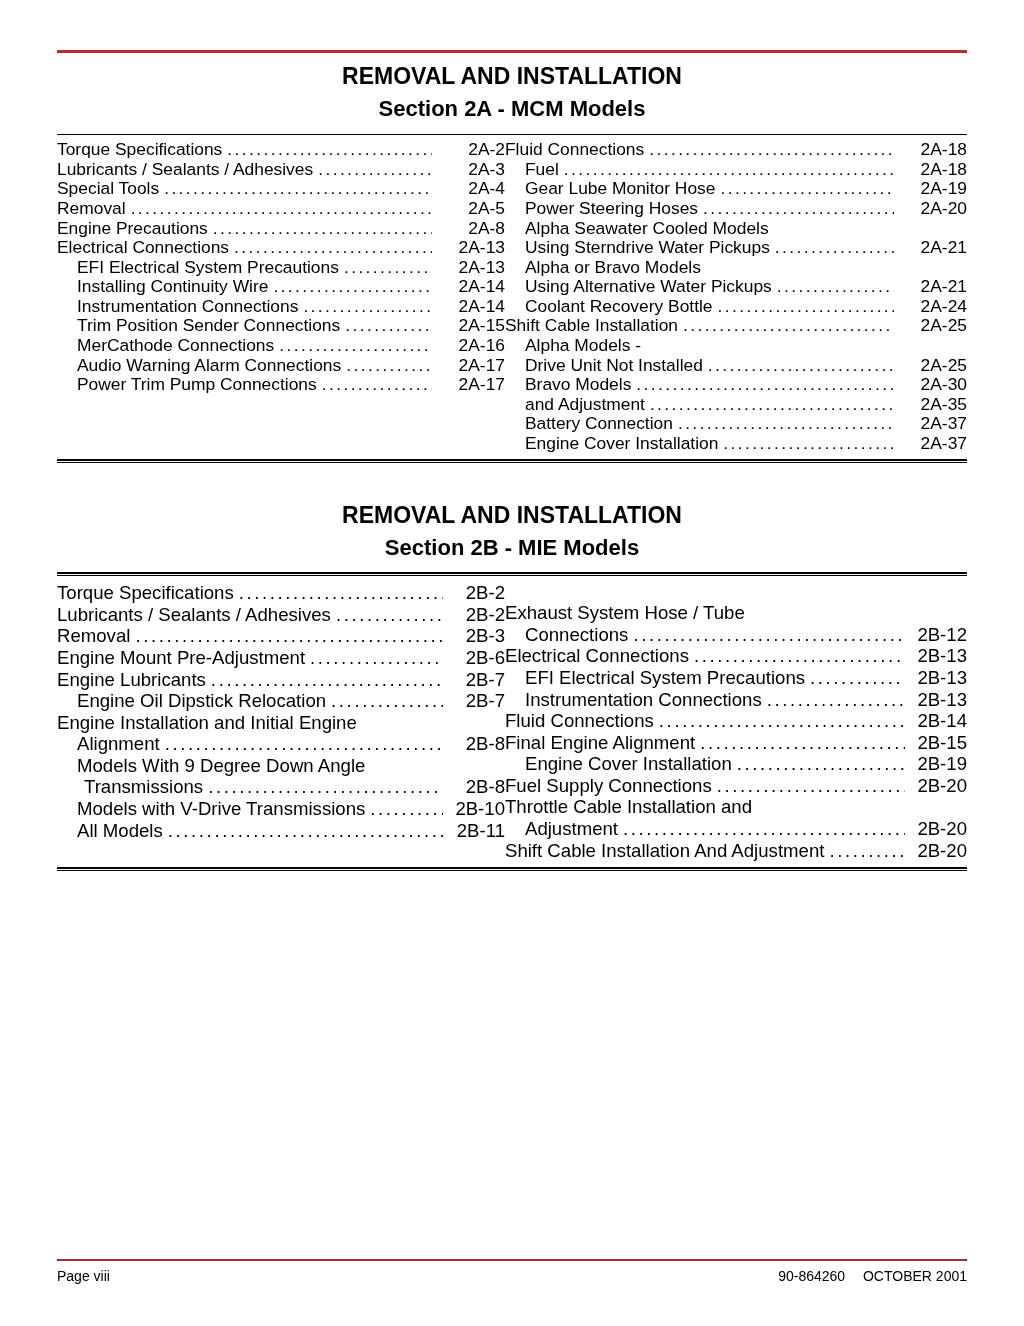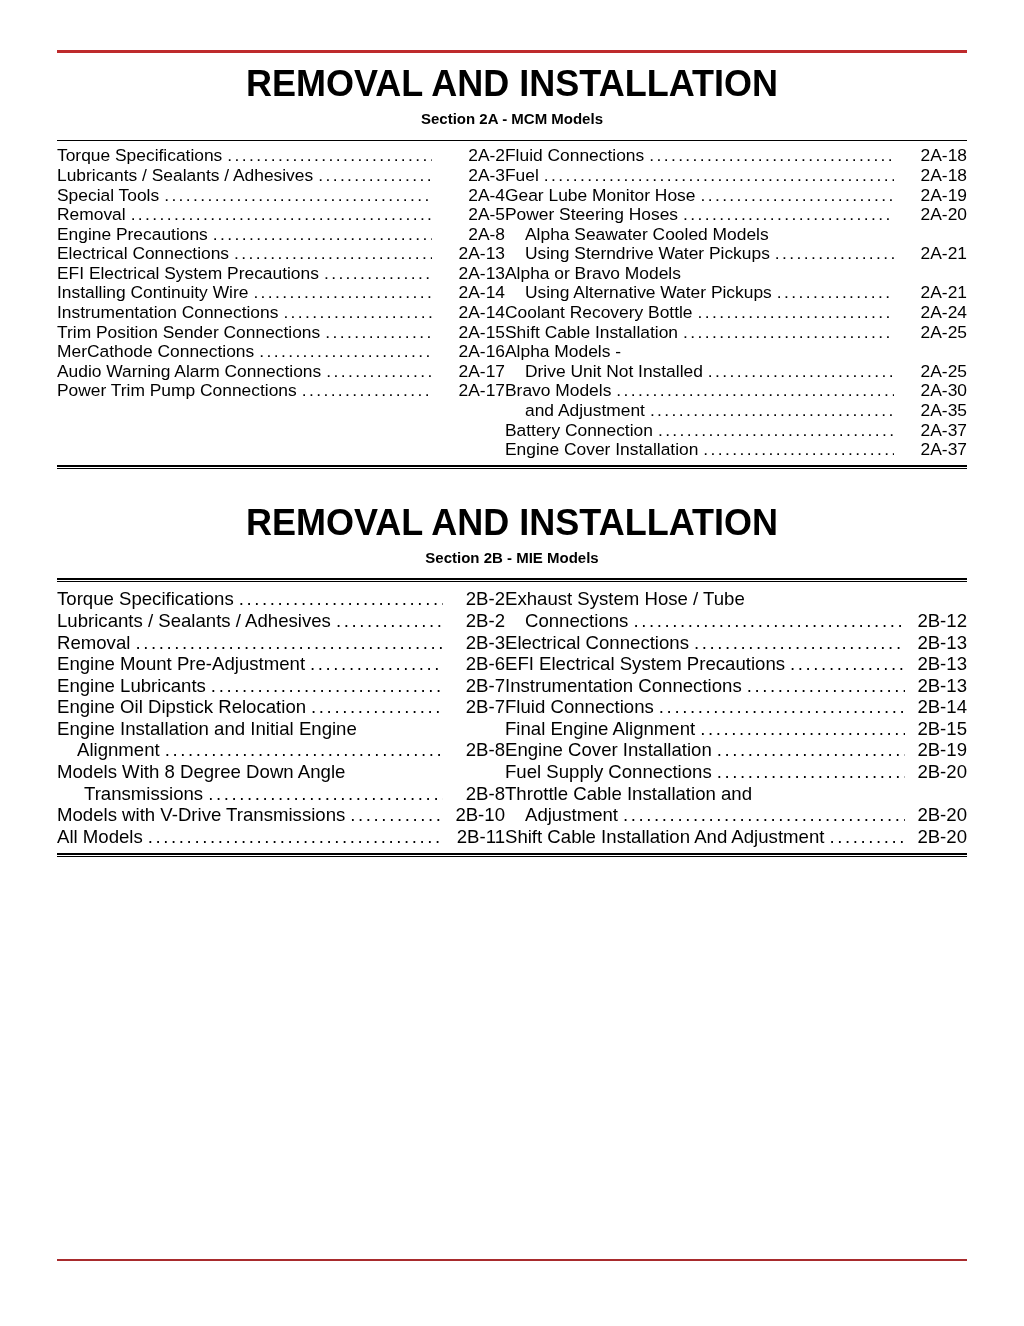--- a/index.html
+++ b/index.html
@@ -42,28 +42,28 @@
   .rule-pair {
     width: 100%;
   }
   .rule-pair .a { height: 2px; background: #000; }
   .rule-pair .b { height: 1px; background: #fff; }
   .rule-pair .c { height: 1px; background: #000; }
 
   
   .doc-title {
     text-align: center;
-    font-size: 36px;
+    font-size: 23px;
     font-weight: bold;
     letter-spacing: 0px;
     line-height: 1.12;
   }
   .doc-subtitle {
     text-align: center;
-    font-size: 15px;
+    font-size: 22px;
     font-weight: bold;
     line-height: 1.2;
   }
 
   
   .toc {
     display: flex;
     width: 100%;
     box-sizing: border-box;
   }
@@ -98,25 +98,25 @@
   #sectionA .entry .page-no { width: 63px; padding-left: 10px; }
   #sectionA .col-left  { width: 448px; padding-right: 0px; }
   #sectionA .col-right { width: 462px; padding-left: 0px; }
   #sectionA .entry .dots { letter-spacing: 2.4px; }
 
   
   #sectionB .toc-col { font-size: 18.6px; }
   #sectionB .entry { height: 21.6px; line-height: 21.6px; }
   #sectionB .entry .page-no { width: 62px; padding-left: 0px; }
   #sectionB .col-left  { width: 448px; }
-  #sectionB .col-right { width: 462px; }
+  #sectionB .col-right { width: 462px; margin-top: 20px; }
   #sectionB .entry .dots { letter-spacing: 2.6px; }
 
   .ind0 { padding-left: 0px; }
-  .ind1 { }
+  .ind1 { padding-left: 20px; }
   .ind2 { padding-left: 20px; }
   .ind3 { padding-left: 27px; }
 
   
   .footer-rule {
     position: absolute;
     left: 57px;
     right: 57px;
     top: 1259px;
     height: 2px;
@@ -352,21 +352,21 @@
             <span class="label">Engine Installation and Initial Engine</span>
             <span class="dots">..........................................................................................</span>
             <span class="page-no"></span>
           </div>
           <div class="entry ind2">
             <span class="label">Alignment</span>
             <span class="dots">..........................................................................................</span>
             <span class="page-no">2B-8</span>
           </div>
           <div class="entry ind1 nodots nopage">
-            <span class="label">Models With 8 Degree Down Angle</span>
+            <span class="label">Models With 9 Degree Down Angle</span>
             <span class="dots">..........................................................................................</span>
             <span class="page-no"></span>
           </div>
           <div class="entry ind3">
             <span class="label">Transmissions</span>
             <span class="dots">..........................................................................................</span>
             <span class="page-no">2B-8</span>
           </div>
           <div class="entry ind1">
             <span class="label">Models with V-Drive Transmissions</span>
@@ -444,14 +444,21 @@
     </div>
 
     <div class="rule-pair" style="margin-top:6px;">
       <div class="a"></div>
         <div class="b"></div>
         <div class="c"></div>
     </div>
   </div>
 
   <div class="footer-rule"></div>
+  <div class="footer">
+    <div class="left">Page viii</div>
+    <div class="right">
+      <span>90-864260</span>
+      <span>OCTOBER 2001</span>
+    </div>
+  </div>
 
 </div>
 
 </body></html>

